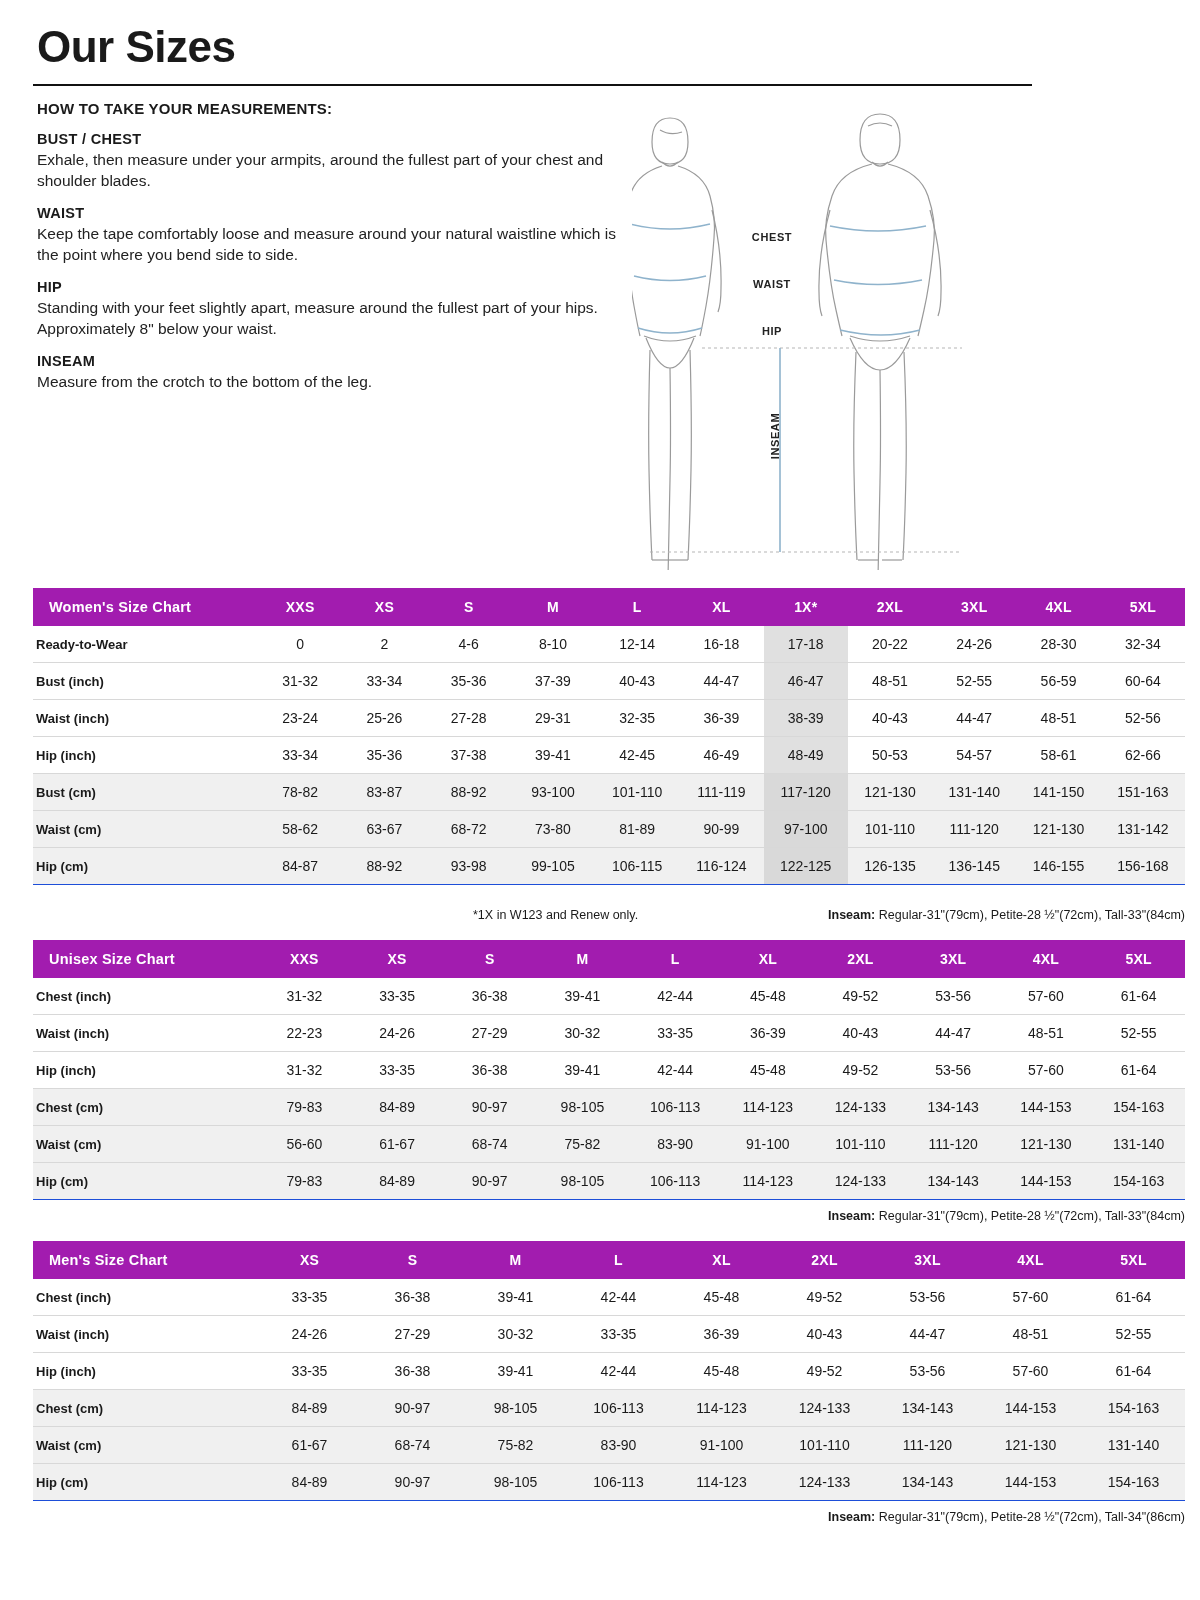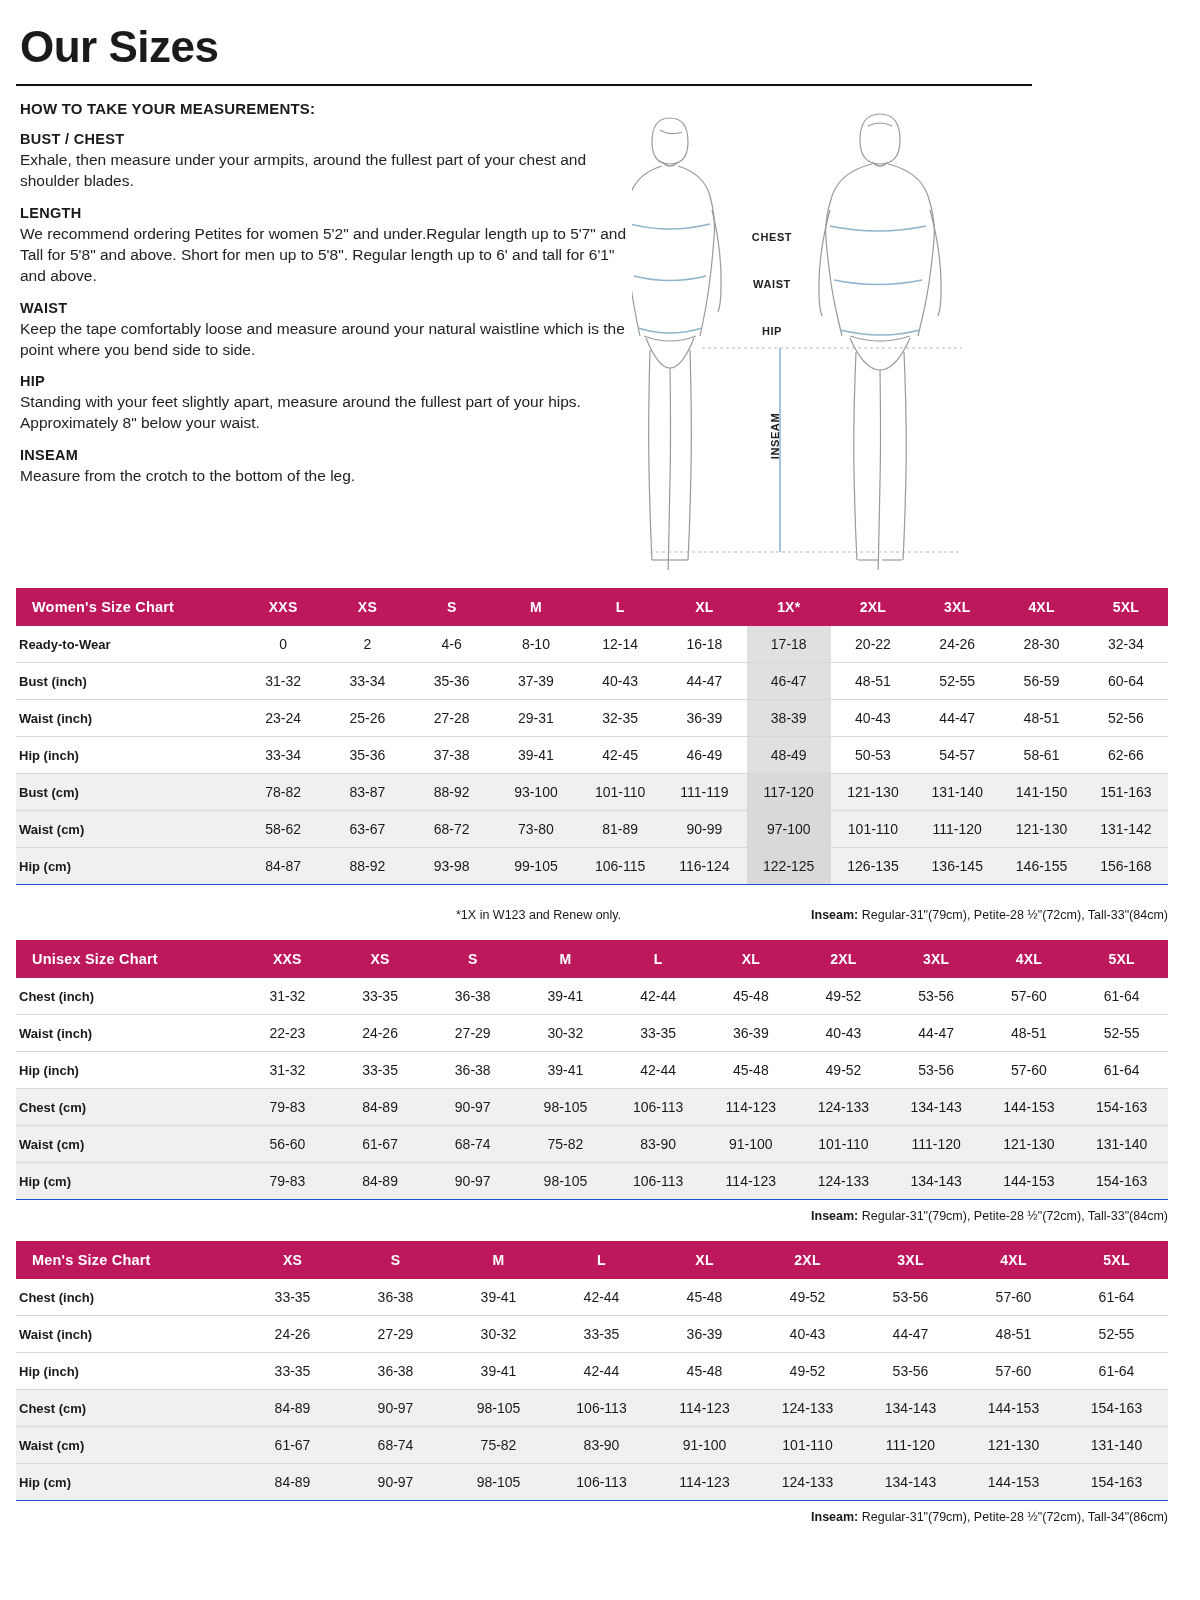--- a/index.html
+++ b/index.html
@@ -10,21 +10,21 @@
   }
   body {
     width: 1200px;
     height: 1600px;
     font-family: "Liberation Sans", sans-serif;
     color: #1a1a1a;
     position: relative;
   }
   .page {
     width: 1056px;
-    padding: 18px 24px 0 16px;
+    padding: 18px 24px 0 33px;
   }
   .title {
     font-size: 44px;
     font-weight: bold;
     letter-spacing: -0.5px;
     margin: 4px 0 12px 4px;
   }
   .rule {
     border-top: 2px solid #111;
     margin: 0 0 14px 0;
@@ -86,21 +86,21 @@
 
   
   table {
     border-collapse: collapse;
     width: 1152px;
     margin: 0 auto;
     table-layout: fixed;
   }
   .chart-wrap { margin-top: 18px; }
   thead th {
-    background: #be185d;
+    background: #a21caf;
     color: #ffffff;
     font-size: 14px;
     font-weight: bold;
     padding: 11px 4px;
     text-align: center;
     letter-spacing: 0.2px;
     margin-top: 12px;
   }
   thead th.rowhead {
     text-align: left;
@@ -153,24 +153,20 @@
   <div class="top-area">
 
     <div class="measure-col">
       <div class="howto">HOW TO TAKE YOUR MEASUREMENTS:</div>
 
       <div class="m-block">
         <div class="m-head">BUST / CHEST</div>
         <div class="m-body">Exhale, then measure under your armpits, around the fullest part of your chest and shoulder blades.</div>
       </div>
 
-      <div class="m-block">
-        <div class="m-head">LENGTH</div>
-        <div class="m-body">We recommend ordering Petites for women 5'2" and under.Regular length up to 5'7" and Tall for 5'8" and above. Short for men up to 5'8". Regular length up to 6' and tall for 6'1" and above.</div>
-      </div>
 
       <div class="m-block">
         <div class="m-head">WAIST</div>
         <div class="m-body">Keep the tape comfortably loose and measure around your natural waistline which is the point where you bend side to side.</div>
       </div>
 
       <div class="m-block">
         <div class="m-head">HIP</div>
         <div class="m-body">Standing with your feet slightly apart, measure around the fullest part of your hips. Approximately 8" below your waist.</div>
       </div>

